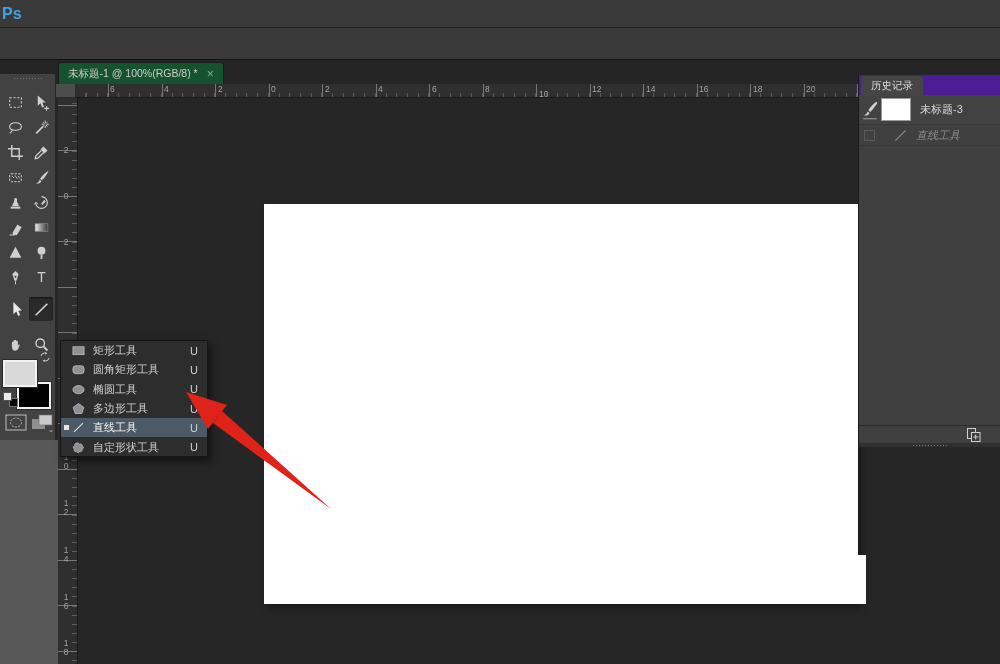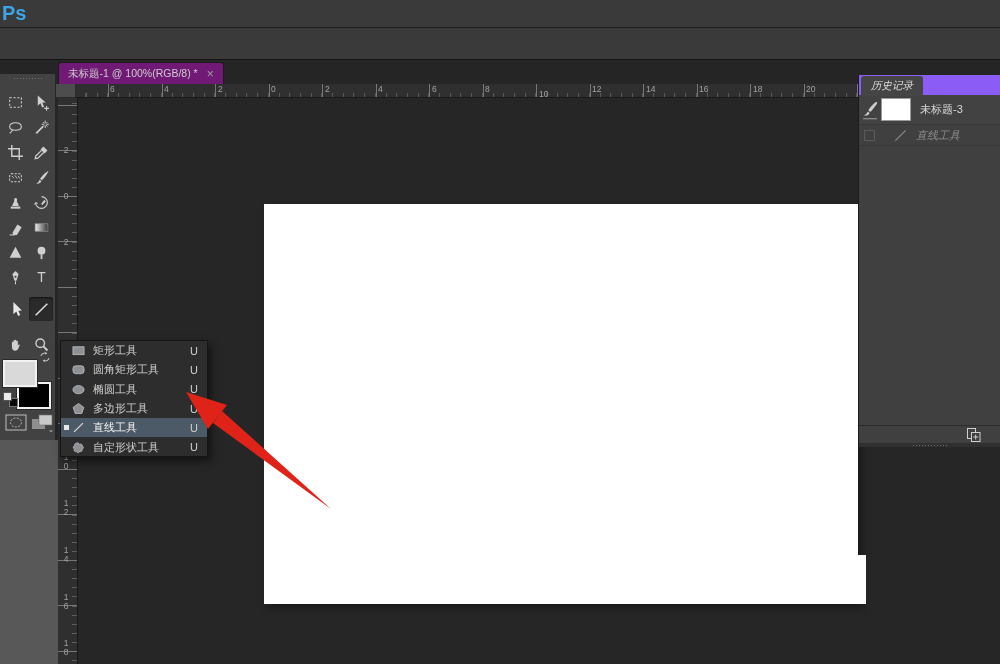--- a/index.html
+++ b/index.html
@@ -1,21 +1,21 @@
 <!DOCTYPE html>
 <html><head>
 <meta charset="utf-8">
 <style>
   html,body{margin:0;padding:0;background:#191919;}
   *{box-sizing:border-box;font-family:"Liberation Sans","DejaVu Sans",sans-serif;}
   .stage{position:relative;width:1000px;height:664px;overflow:hidden;background:#262626;user-select:none;}
 
   
   .menubar{position:absolute;left:0;top:0;width:1000px;height:28px;background:#3a3a3a;border-bottom:1px solid #1d1d1d;display:flex;align-items:center;}
-  .pslogo{color:#3ea4e8;font-weight:bold;font-size:20px;margin-left:2px;width:28px;}
+  .pslogo{color:#3ea4e8;font-weight:bold;font-size:16px;margin-left:2px;width:28px;}
   .menus{display:flex;height:100%;align-items:center;}
   .menu-item{color:#d6d6d6;font-size:10.5px;padding:0 7px;height:100%;display:flex;align-items:center;cursor:default;}
 
   
   .optionsbar{position:absolute;left:0;top:28px;width:1000px;height:32px;background:#3a3a3a;border-bottom:1px solid #141414;color:#d6d6d6;font-size:10.5px;}
   .optionsbar .lab{position:absolute;top:38px;color:#cfcfcf;}
   .osep{position:absolute;top:33px;width:1px;height:22px;background:#2a2a2a;border-right:1px solid #484848;}
   .opt-tool{position:absolute;left:6px;top:34px;width:42px;height:24px;display:flex;align-items:center;}
   .opt-tool .icn{width:20px;height:20px;display:inline-block;}
   .caret{display:inline-block;width:8px;height:6px;margin-left:4px;}
@@ -26,21 +26,21 @@
   .dinput{position:absolute;top:35px;height:21px;background:#252525;border:1px solid #181818;border-bottom-color:#454545;color:#dcdcdc;font-size:10.5px;display:flex;align-items:center;padding:0 5px;}
   .dropbtn{position:absolute;top:35px;width:15px;height:21px;background:#454545;border:1px solid #2a2a2a;display:flex;align-items:center;justify-content:center;}
   .linestyle-line{width:26px;height:2px;background:#f2f2f2;}
   .iconbtn{position:absolute;top:36px;width:24px;height:20px;display:flex;align-items:center;justify-content:center;}
   .iconbtn .icn{width:16px;height:16px;}
   .weightbox{position:absolute;left:764px;top:36px;width:44px;height:19px;background:#1f1f1f;border:1px solid #121212;color:#e8e8e8;display:flex;align-items:center;justify-content:center;}
   .checkbox{position:absolute;left:802px;top:37px;width:15px;height:15px;background:linear-gradient(#dcdcdc,#b4b4b4);border:1px solid #777;color:#3c3c3c;font-size:12px;font-weight:bold;line-height:13px;text-align:center;}
 
   
   .tabbar{position:absolute;left:0;top:60px;width:1000px;height:24px;background:#252525;}
-  .doctab{position:absolute;left:58px;top:2px;height:22px;background:#701a75;border:1px solid #1c1c1c;border-bottom:none;border-radius:3px 3px 0 0;display:flex;align-items:center;padding:0 9px;color:#cccccc;font-size:10.5px;}
+  .doctab{position:absolute;left:58px;top:2px;height:22px;background:#14532d;border:1px solid #1c1c1c;border-bottom:none;border-radius:3px 3px 0 0;display:flex;align-items:center;padding:0 9px;color:#cccccc;font-size:10.5px;}
   .tabclose{margin-left:9px;color:#9f9f9f;font-size:12px;cursor:default;}
 
   
   .pasteboard{position:absolute;left:56px;top:84px;width:944px;height:580px;background:#262626;}
   .ruler-corner{position:absolute;left:56px;top:84px;width:20px;height:14px;background:#4d4d4d;border-right:1px solid #2a2a2a;border-bottom:1px solid #2a2a2a;z-index:3;}
   .ruler-top{position:absolute;left:76px;top:84px;width:782px;height:14px;background:#2f2f2f;border-bottom:1px solid #191919;z-index:3;
     background-image:
       repeating-linear-gradient(to right,#777 0 1px,transparent 1px 53.5px),
       repeating-linear-gradient(to right,#5c5c5c 0 1px,transparent 1px 10.7px);
     background-size:100% 100%,100% 4px;
@@ -76,21 +76,21 @@
   .flyout{position:absolute;left:60px;top:304px;width:148px;height:117px;background:#2d2d2d;border:1px solid #151515;box-shadow:3px 4px 8px rgba(0,0,0,.55);z-index:6;margin-top:36px;}
   .fo-row{position:relative;height:19.3px;display:flex;align-items:center;color:#cfcfcf;font-size:11px;}
   .fo-row.sel{background:#4c5966;color:#f2f2f2;}
   .fo-bullet{width:10px;display:flex;align-items:center;justify-content:center;}
   .fo-dot{width:5px;height:5px;background:#e6e6e6;}
   .fo-icon{width:15px;height:13px;margin-right:7px;display:inline-block;}
   .fo-key{margin-left:auto;margin-right:9px;color:#cfcfcf;}
 
   
   .history{position:absolute;left:858px;top:75px;width:142px;height:372px;z-index:4;border-left:1px solid #1b1b1b;}
-  .h-head{height:20px;background:#8b5cf6;font-style:italic;}
+  .h-head{height:20px;background:#4c1d95;}
   .h-tab{display:inline-block;margin-left:2px;height:20px;padding:3px 10px 0;background:#454545;border-radius:3px 3px 0 0;color:#dcdcdc;font-size:10.5px;}
   .h-body{height:330px;background:#404040;}
   .h-row{display:flex;align-items:center;height:21px;border-bottom:1px solid #383838;color:#d8d8d8;font-size:11px;}
   .h-row.first{height:30px;background:#424242;}
   .h-row.sel{background:#4d5a68;color:#f0f0f0;}
   .h-row.dis{color:#8b8b8b;font-style:italic;}
   .h-well{width:20px;display:flex;align-items:center;justify-content:center;}
   .h-wellbox{width:11px;height:11px;border:1px solid #5a5a5a;}
   .h-thumb{width:30px;height:23px;background:#fff;border:1px solid #9a9a9a;margin-right:9px;}
   .h-icon{width:15px;height:15px;margin:0 8px 0 16px;display:inline-block;}

